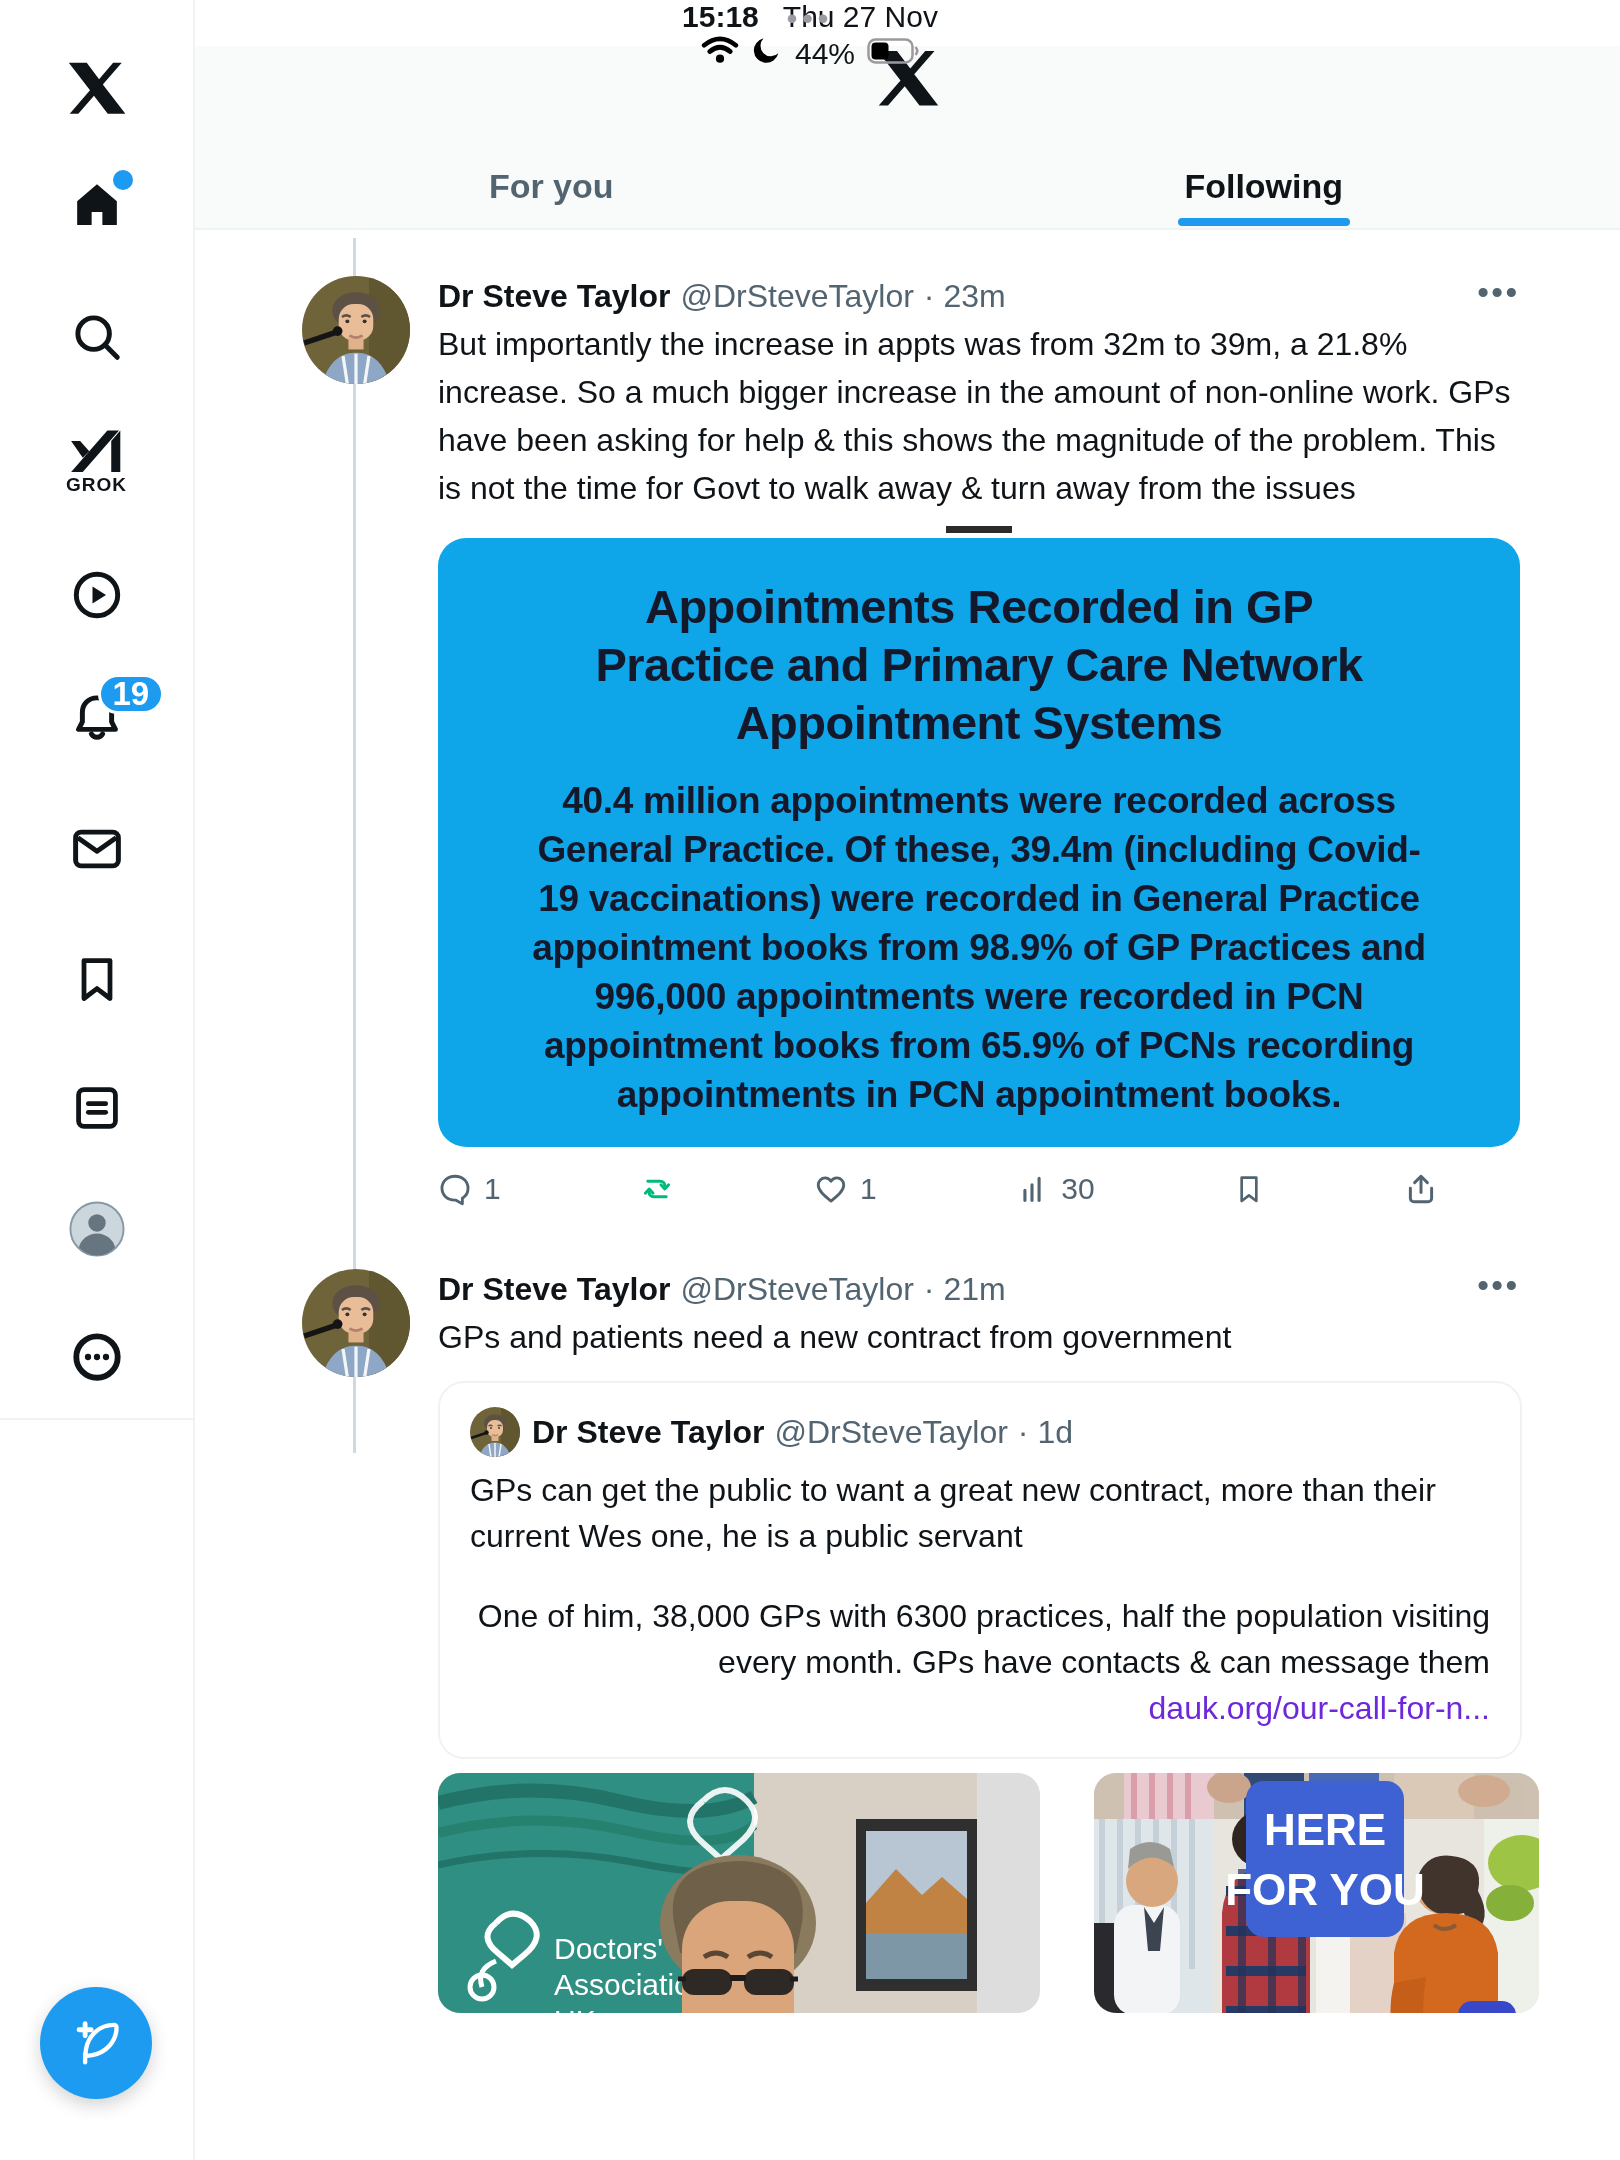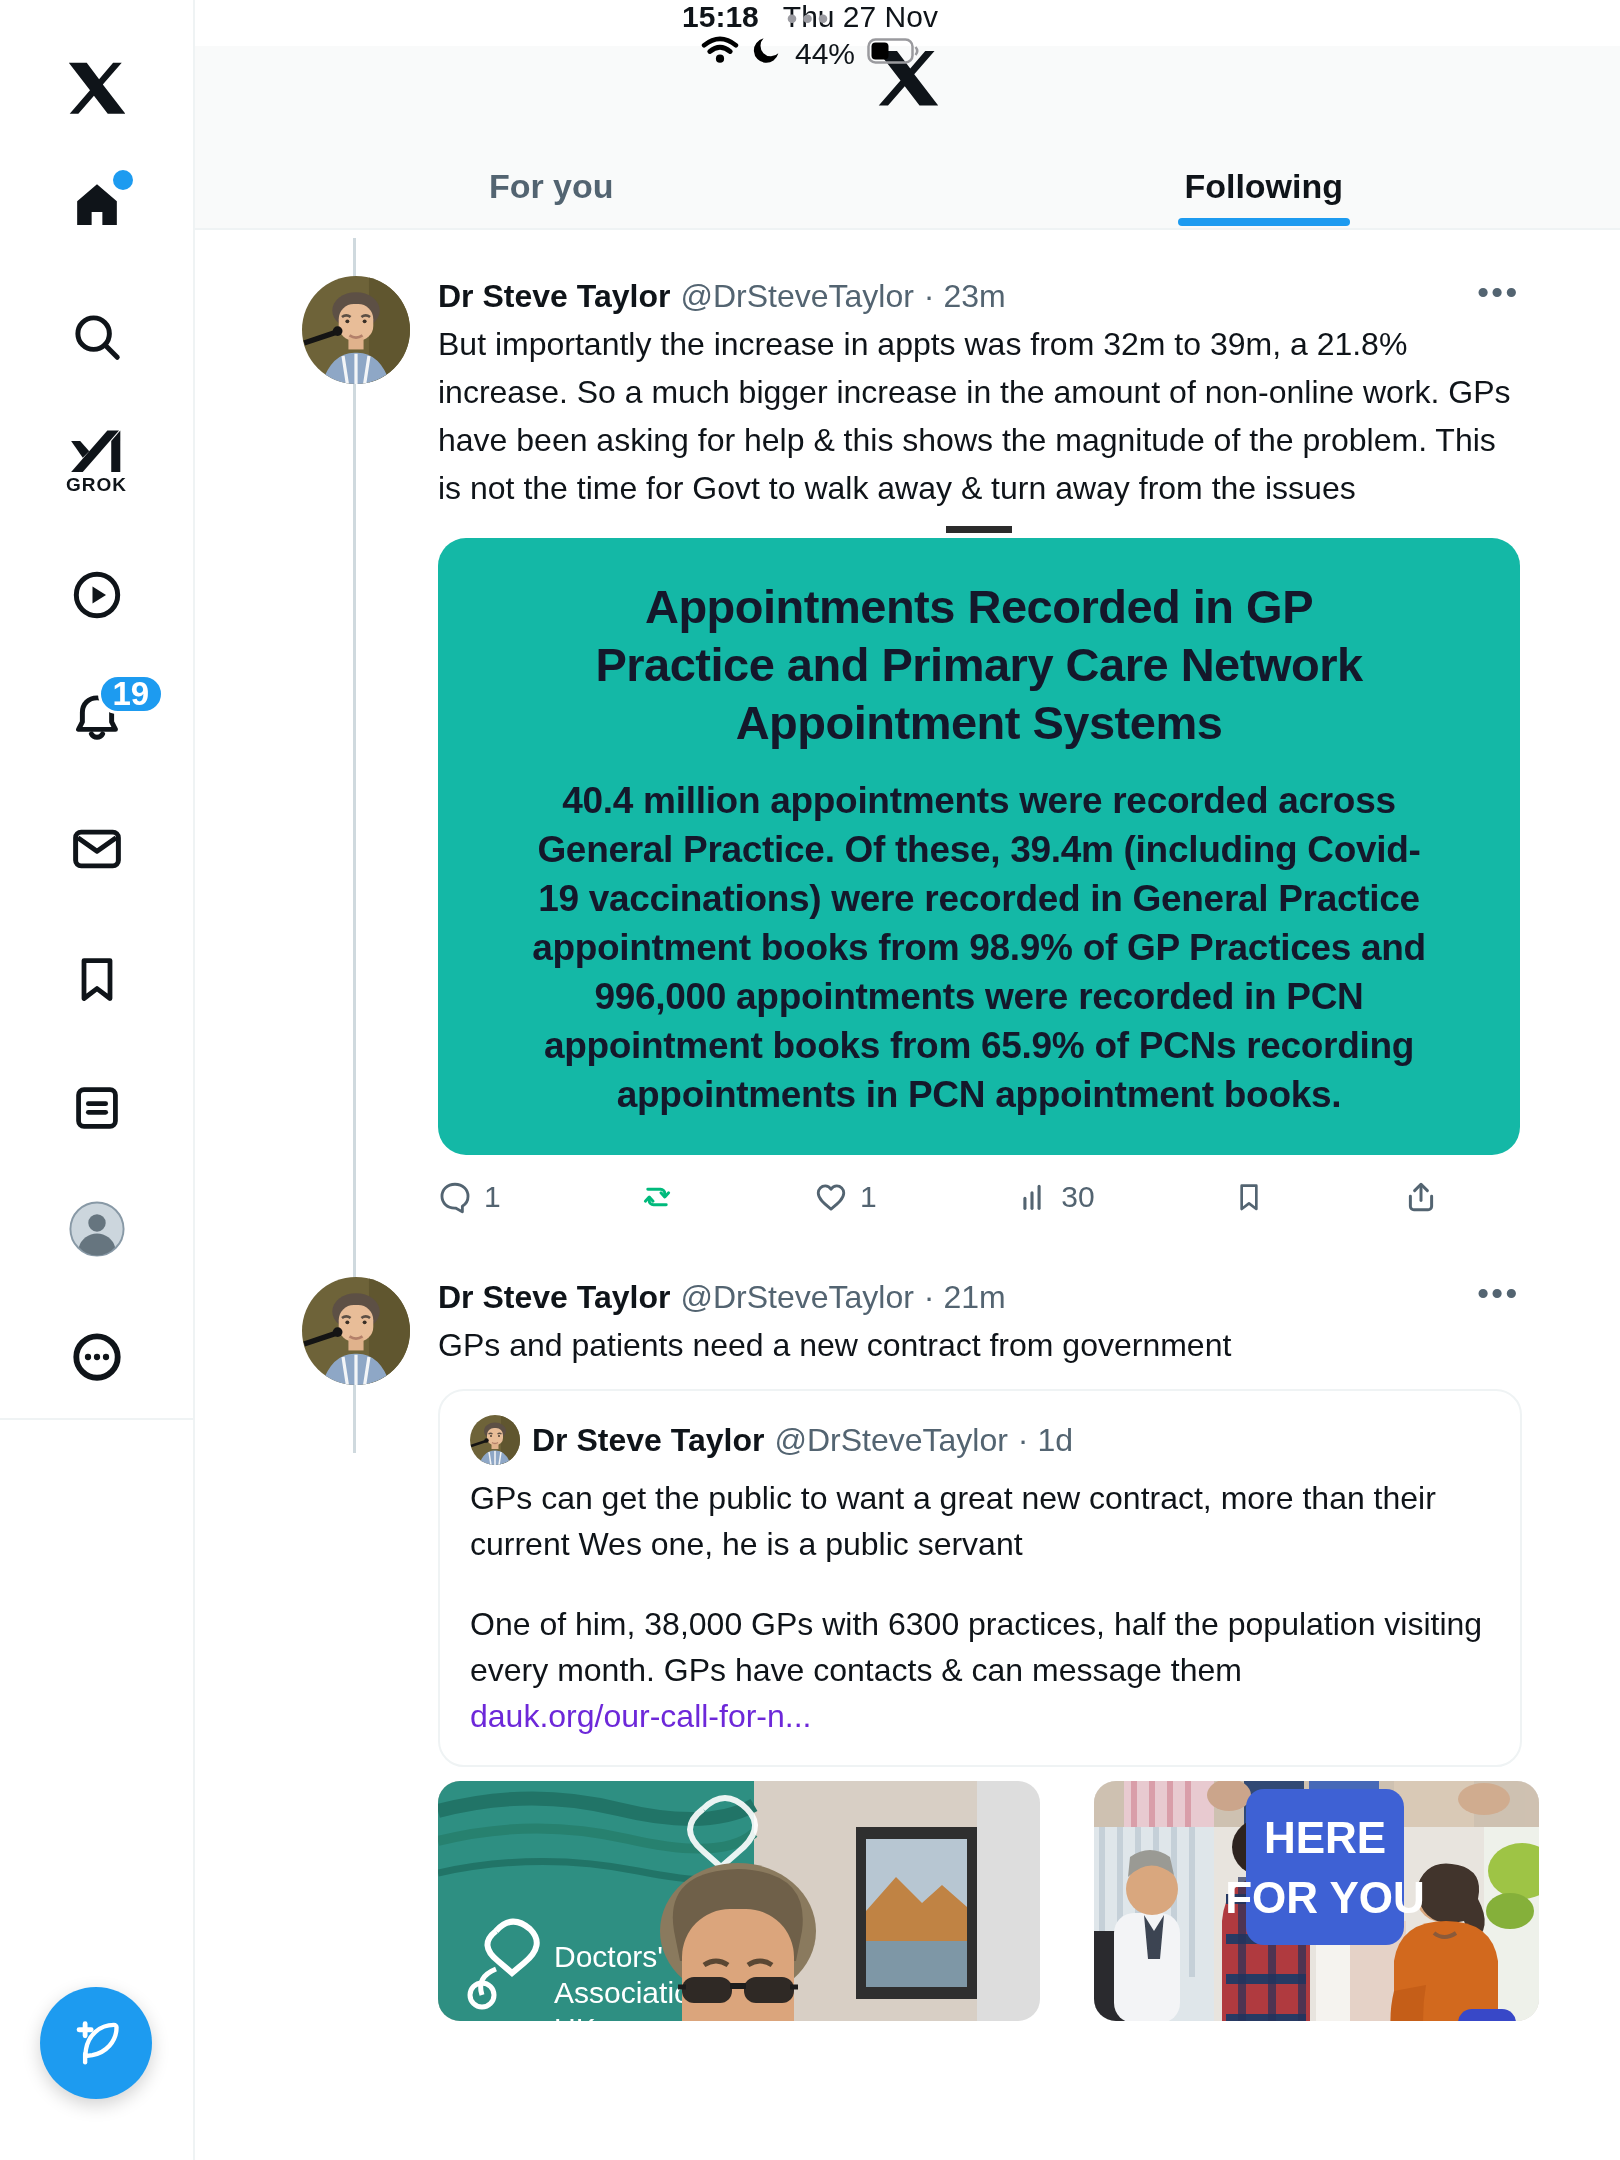--- a/index.html
+++ b/index.html
@@ -60,41 +60,41 @@
     padding-right:70px; line-height:40px; }
   .name { font-weight:700; color:#0f1419; white-space:nowrap; }
   .meta { color:#536471; margin-left:10px; white-space:nowrap; }
   .more-btn { position:absolute; right:0; top:-4px; color:#536471; font-size:32px;
     letter-spacing:3px; font-weight:700; }
   .tweet-text { font-size:32px; line-height:48px; margin-top:4px; color:#0f1419; }
 
   
   .media-wrap { margin-top:14px; }
   .media-dash { width:66px; height:7px; background:#2b2b2b; margin:0 auto 5px auto; }
-  .stat-card { width:1082px; background:#14b8a6; border-radius:28px; padding:40px 56px 36px 56px;
+  .stat-card { width:1082px; background:#0ea5e9; border-radius:28px; padding:40px 56px 28px 56px;
     text-align:center; color:#14182b; }
   .stat-title { font-weight:700; font-size:47px; line-height:58px; padding:0 88px; letter-spacing:-0.5px; }
   .stat-body { font-weight:700; font-size:37px; line-height:49px; margin-top:24px; padding:0 28px;
     letter-spacing:-0.3px; }
 
   
   .action-bar { display:flex; justify-content:space-between; align-items:center;
     width:1000px; margin-top:20px; height:44px; }
   .action { display:flex; align-items:center; gap:12px; color:#536471; font-size:30px; }
   .action svg { display:block; }
   .action.retweeted { color:#00ba7c; }
 
   
   .quote-card { margin-top:20px; width:1084px; border:2px solid #eff3f4; border-radius:26px;
     padding:24px 30px 26px 30px; background:#fff; }
   .quote-head { display:flex; align-items:center; font-size:32px; line-height:40px; }
   .avatar-sm { width:50px; height:50px; border-radius:50%; overflow:hidden; flex:none; margin-right:12px; }
   .quote-text { font-size:32px; line-height:46px; color:#0f1419; margin-top:10px; }
   .quote-text p { margin:0; }
-  .quote-text p + p { margin-top:34px; }
+  .quote-text p + p { margin-top:34px;text-align:right; }
   .quote-link { color:#6d28d9; }
 
   
   .media-row { display:flex; gap:54px; margin-top:14px; }
   .media-img { border-radius:22px; overflow:hidden; flex:none; background:#ddd; }
   .media-img svg { display:block; }
 </style>
 </head>
 <body>
 

